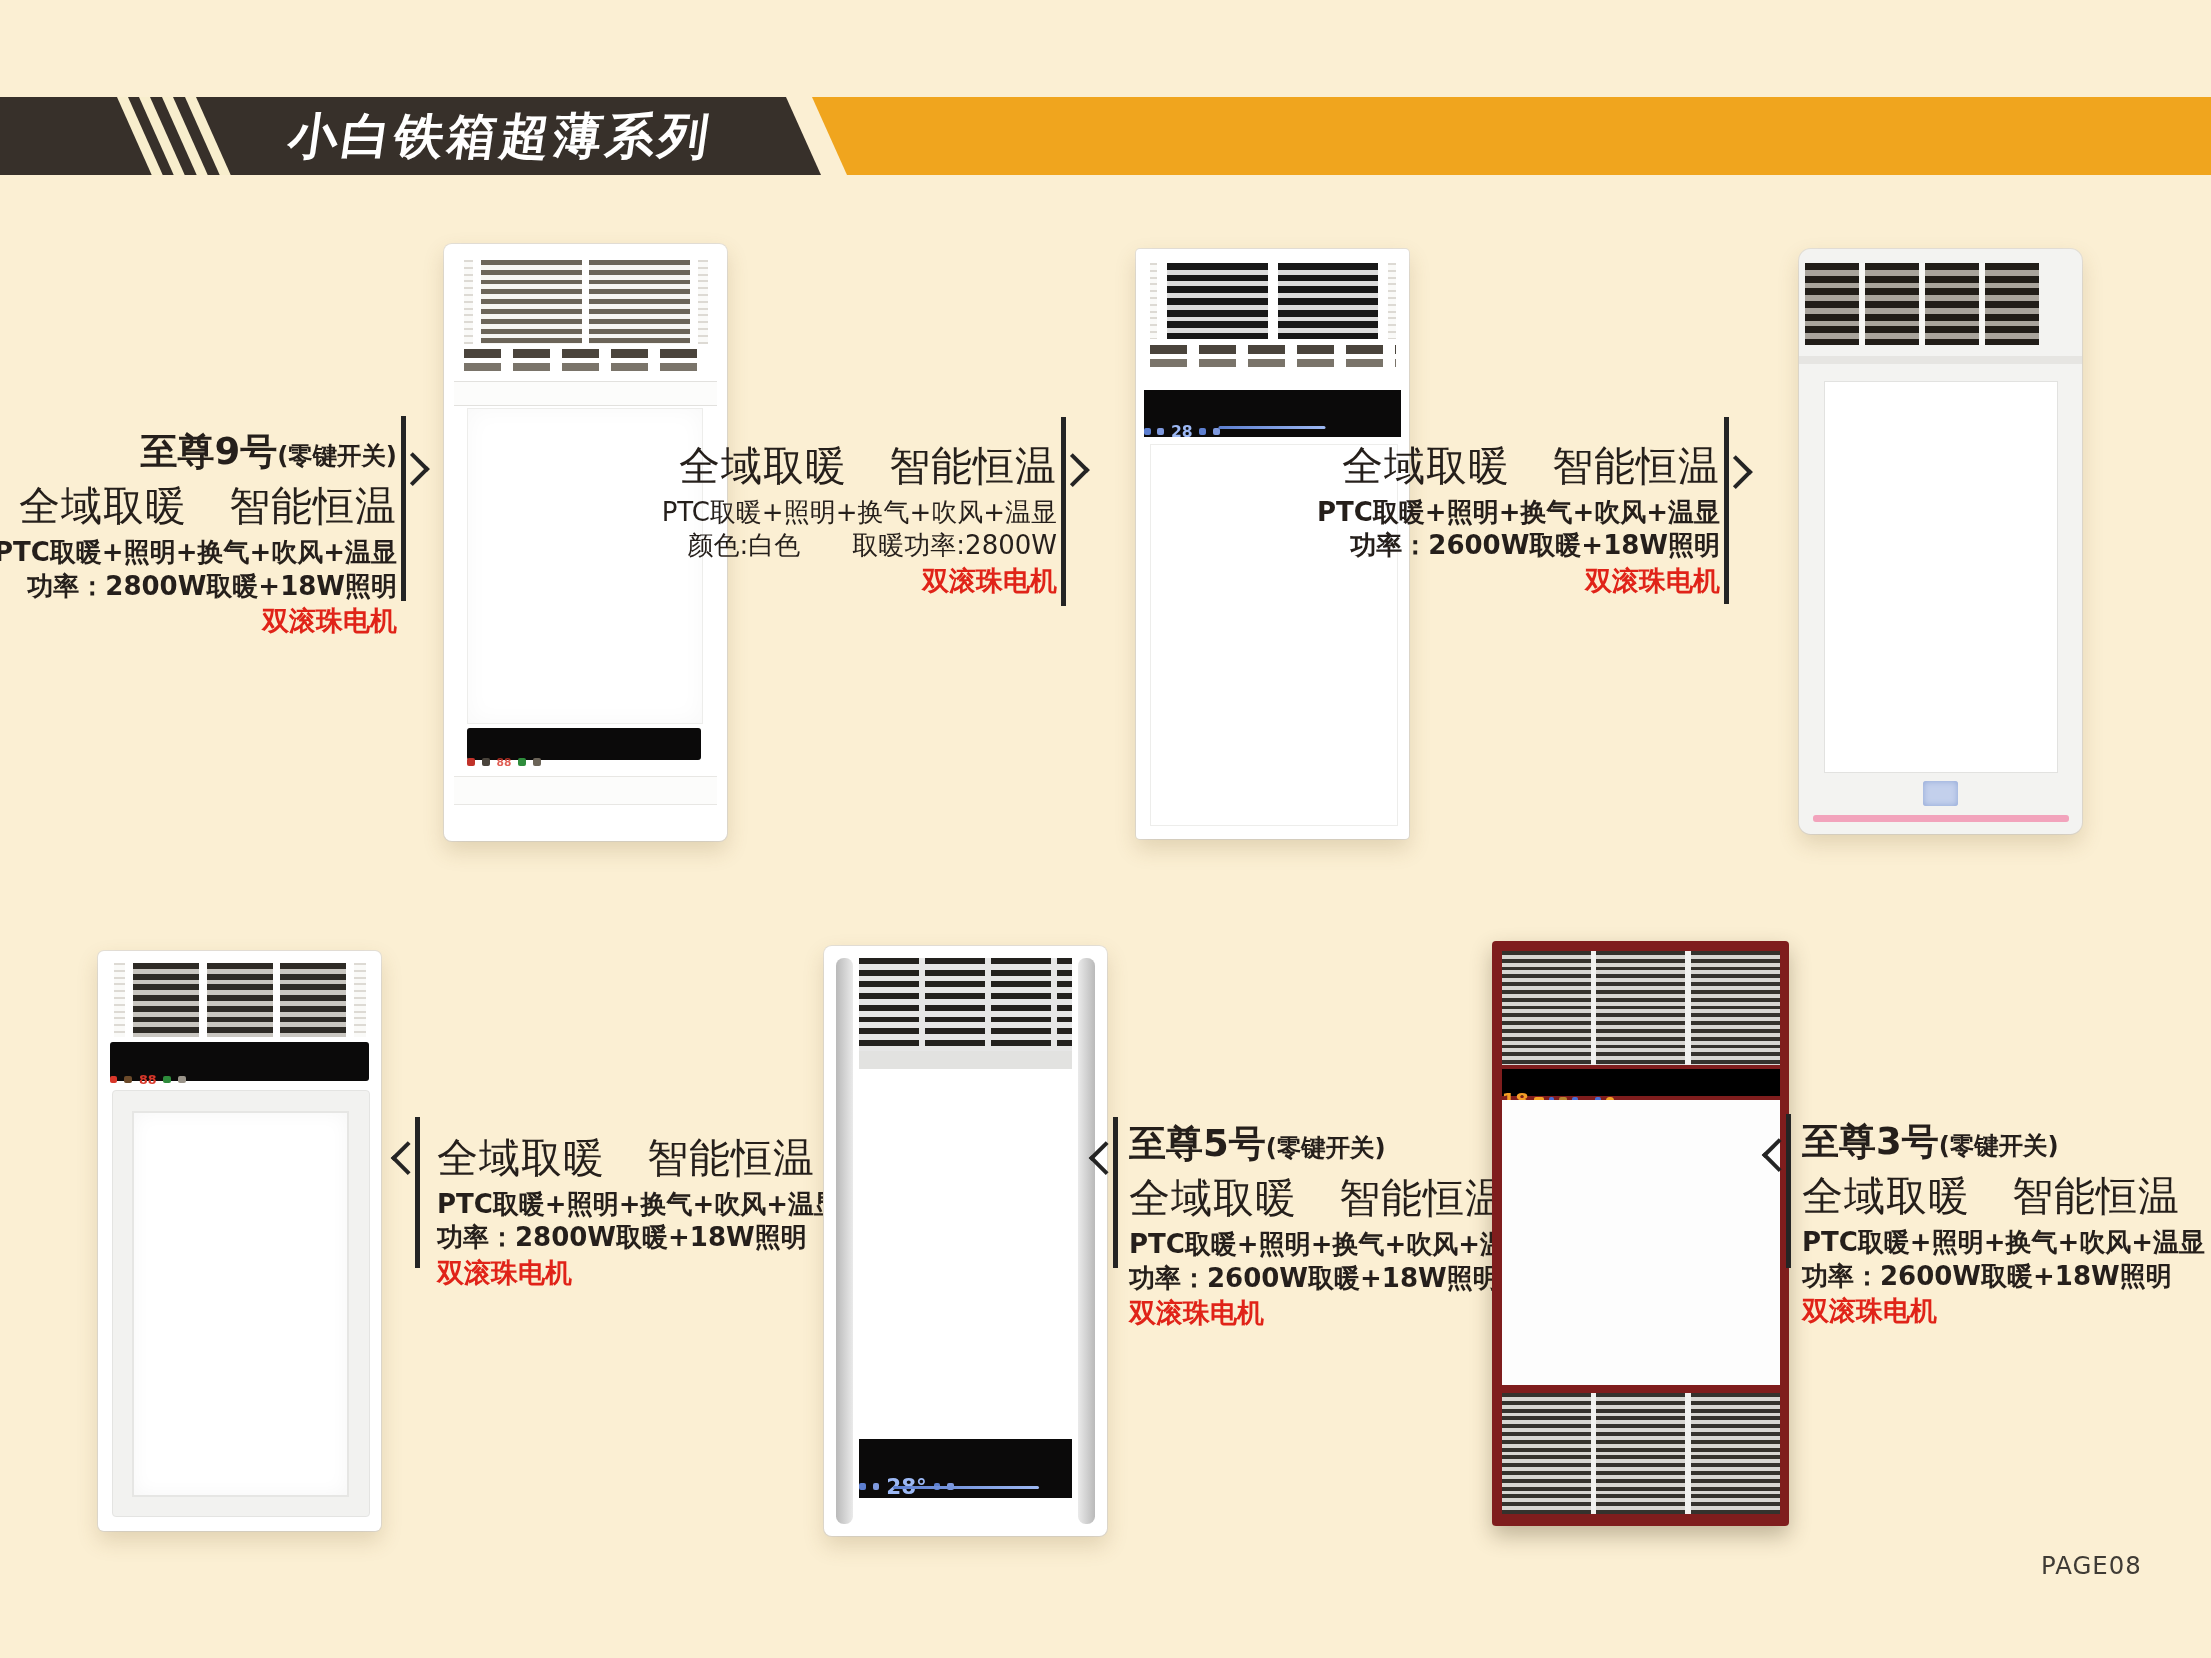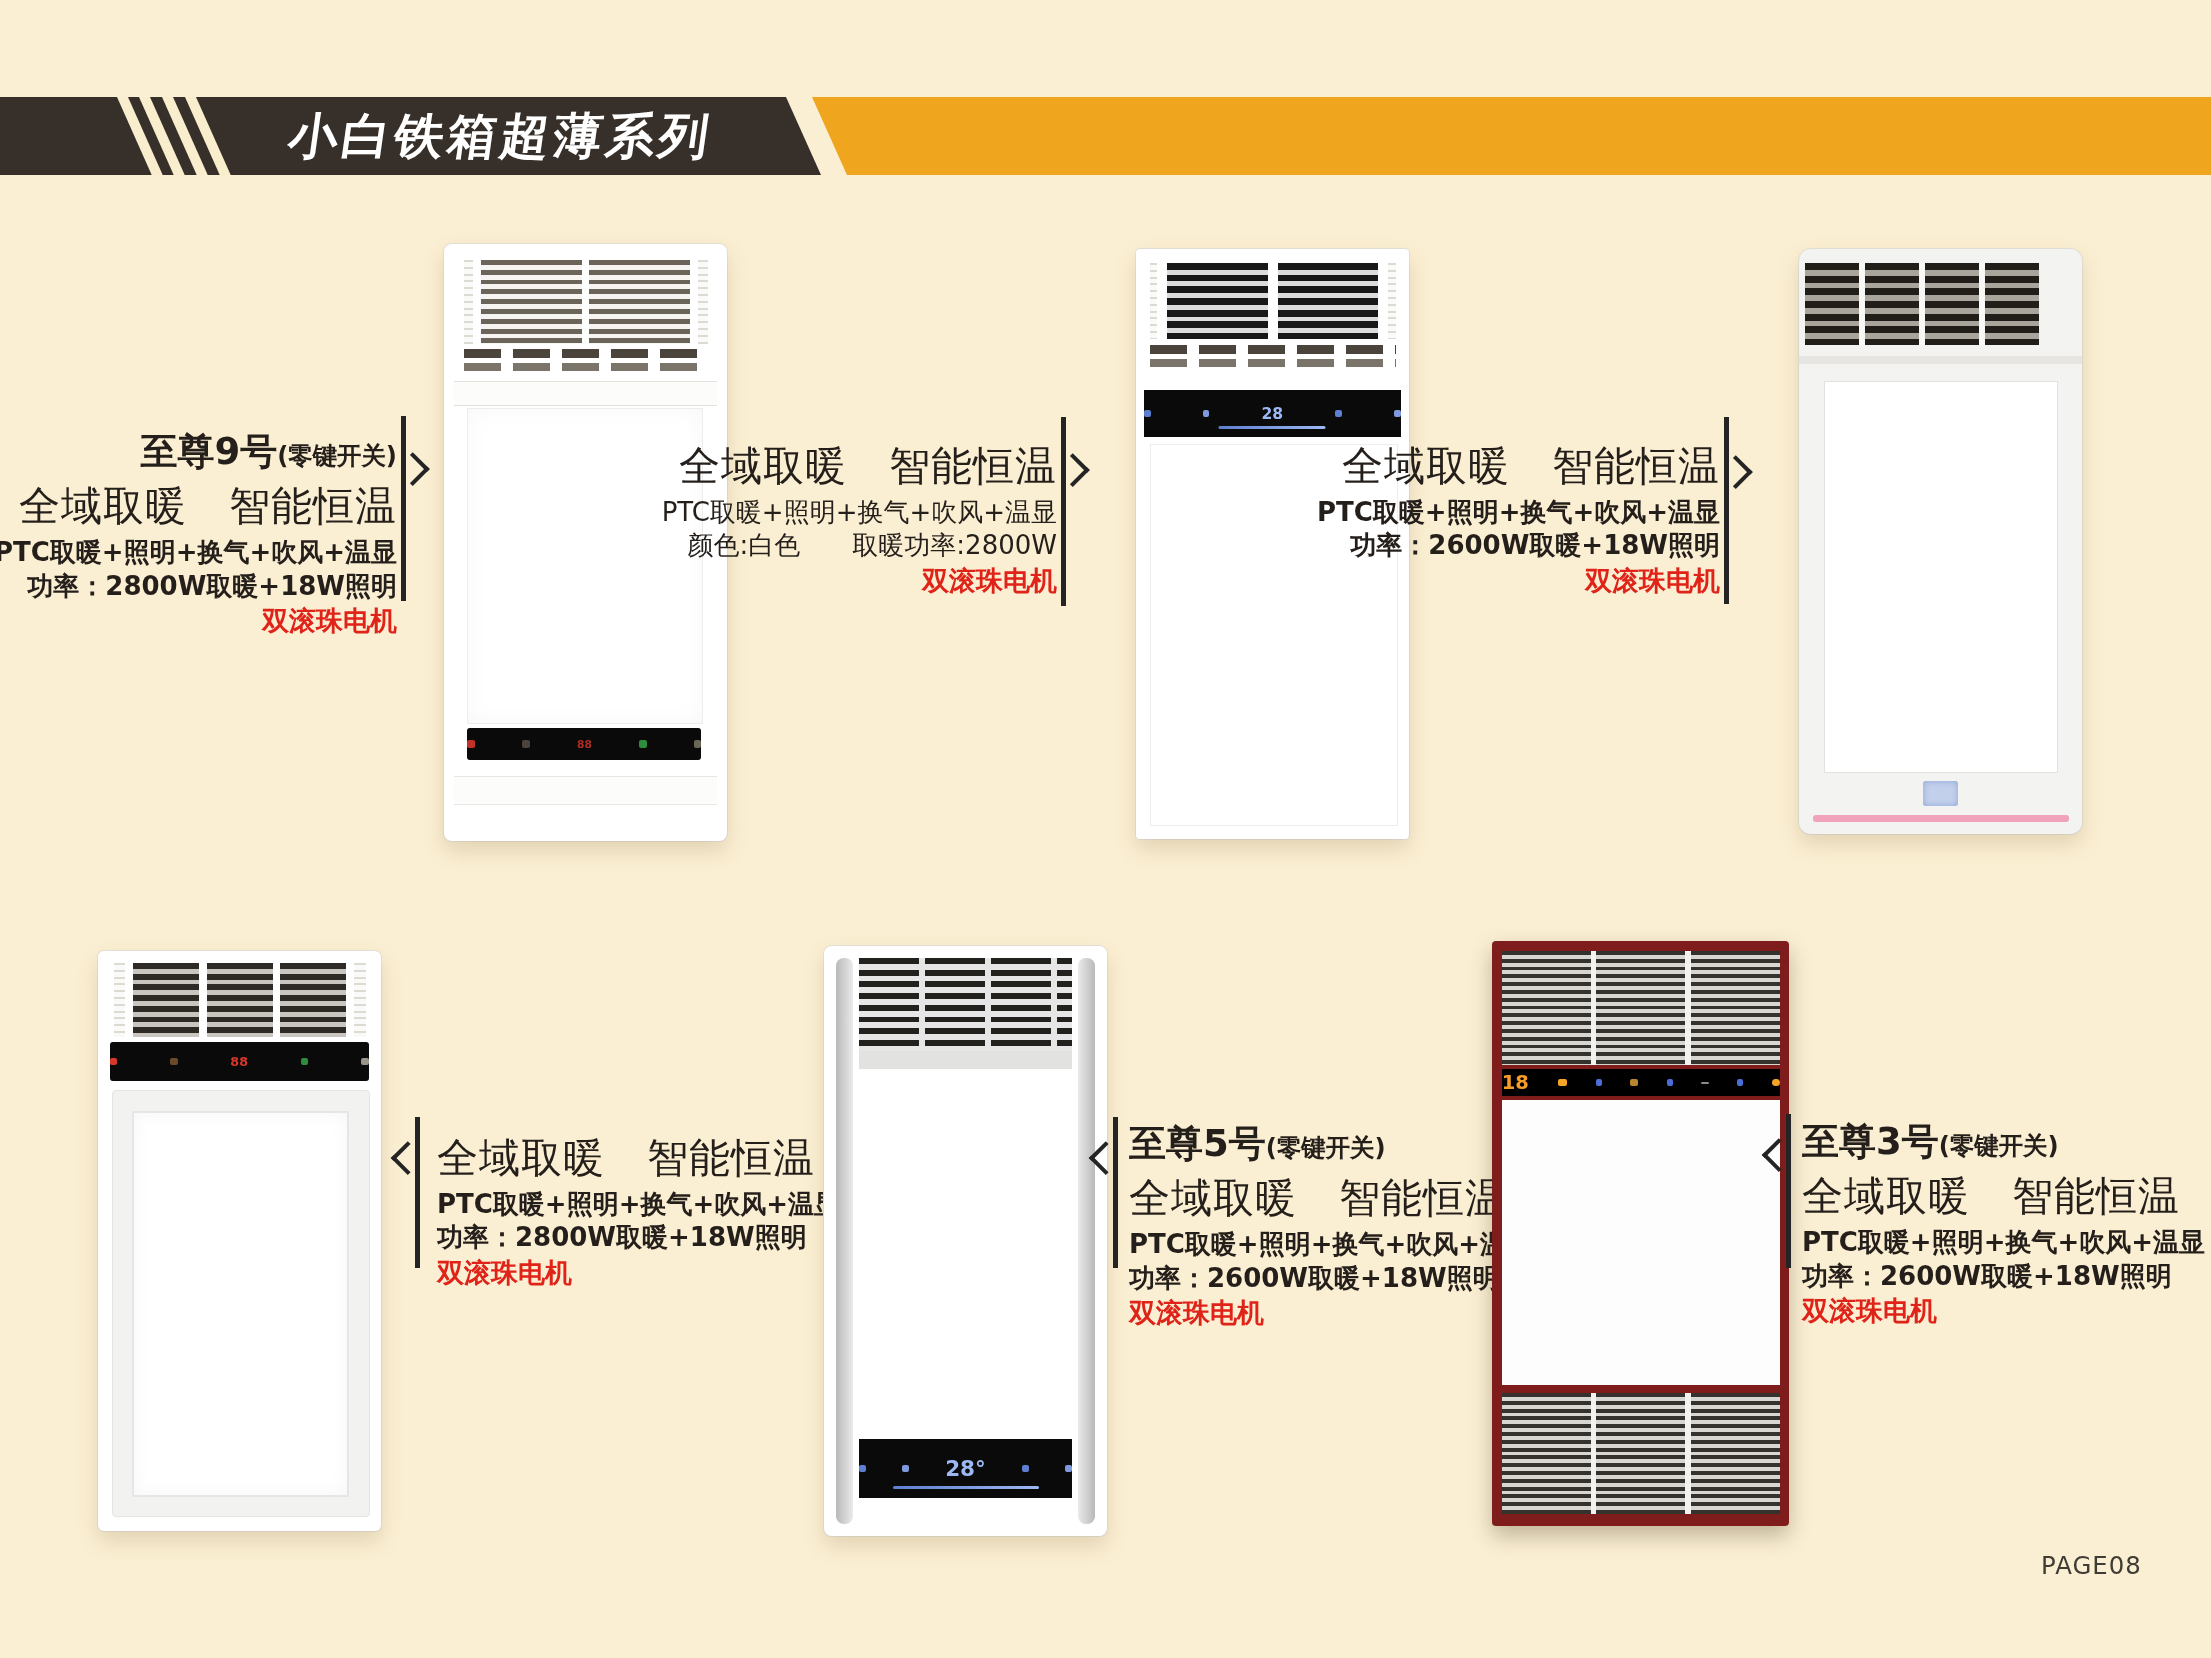--- a/index.html
+++ b/index.html
@@ -43,21 +43,21 @@
   .slats-gray{background:repeating-linear-gradient(to bottom,#6B6458 0 4.9px,#F6F5F2 4.9px 9.8px);}
   .slats-black{background:repeating-linear-gradient(to bottom,#181818 0 6.8px,#DCDCDC 6.8px 11.7px);}
   .slats-grid{background:repeating-linear-gradient(to bottom,#211D18 0 6.8px,#A9A49C 6.8px 12.7px);}
   .slats-mid{background:repeating-linear-gradient(to bottom,#2E2B26 0 5.9px,#C9C6C0 5.9px 10.7px);}
   .slats-fine{background:repeating-linear-gradient(to bottom,#35322D 0 3.9px,#D8D6D2 3.9px 7.8px);}
   .fins{background:repeating-linear-gradient(to bottom,#DDDAD4 0 2px,#FAFAF8 2px 6.8px);}
   .dash-row{height:8.8px;margin-bottom:4.9px;background:repeating-linear-gradient(to right,#4A443C 0 37px,rgba(0,0,0,0) 37px 49px);}
   .dash-row.l2{background:repeating-linear-gradient(to right,#7A746A 0 37px,rgba(0,0,0,0) 37px 49px);}
   .panel{background:#FFFFFF;border:1px solid #EDEDEB;}
   .blackbar{background:#0B0A0A;border-radius:2.9px;}
-  .led{display:flex;align-items:center;justify-content:space-between;gap:6.8px;width:100%;height:100%;}
+  .led{display:flex;align-items:center;justify-content:flex-start;gap:6.8px;width:100%;height:100%;margin-top:18px;}
   .dot{width:7.8px;height:7.8px;border-radius:2px;}
   .ledtext-blue{color:#9CB8F4;font-weight:bold;}
   .ledtext-red{color:#D8372A;font-weight:bold;font-size:12.7px;}
   .ledtext-orange{color:#F59D26;font-weight:bold;font-size:19.5px;}
   .ledbar{position:absolute;left:50%;transform:translateX(-50%);height:2.9px;
     background:linear-gradient(to right,#5D7FD0,#9DB8F2);border-radius:2px;}
 
   .page-number{position:absolute;left:2041px;top:1551px;font-size:24.4px;color:#3F3B35;letter-spacing:1px;}
 </style>
 </head>

